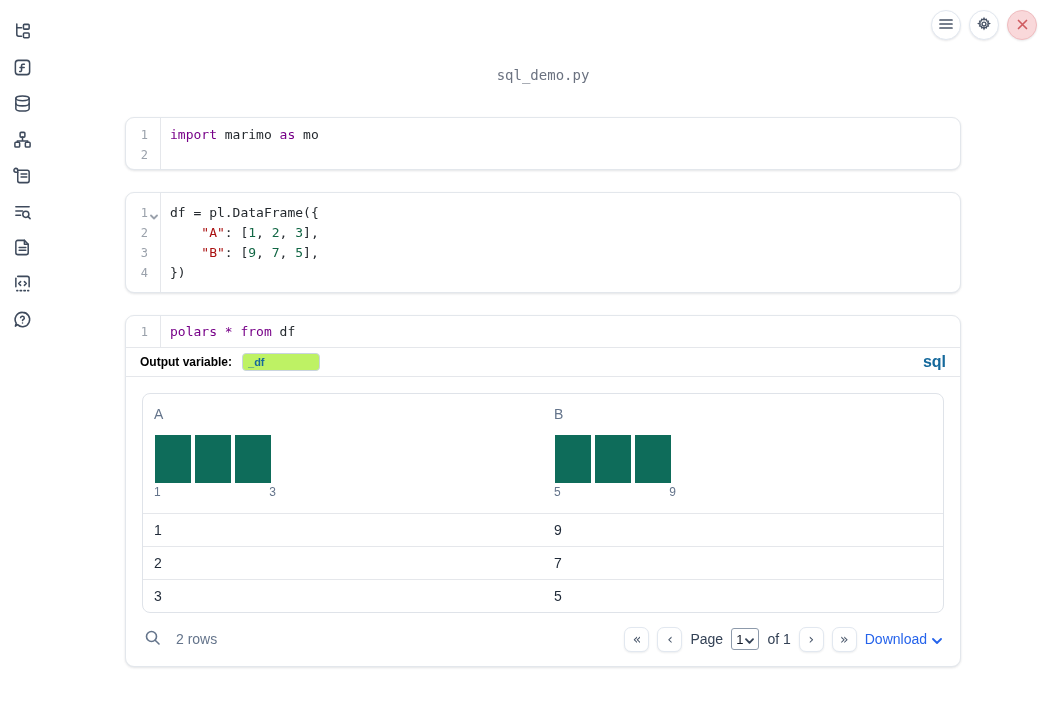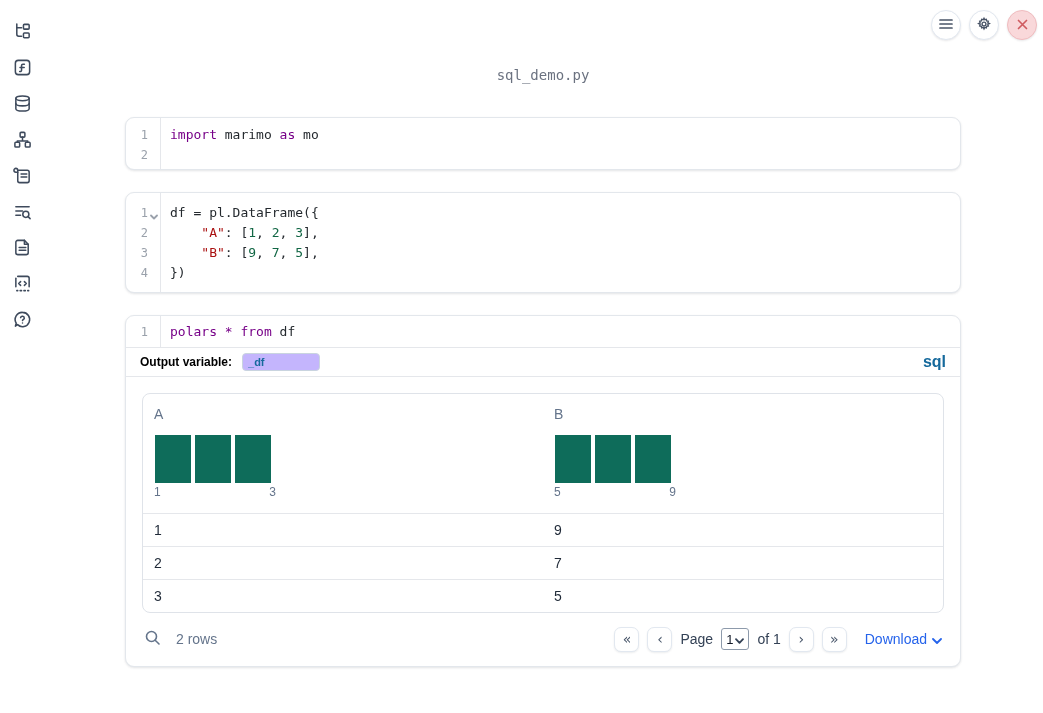--- a/index.html
+++ b/index.html
@@ -60,21 +60,21 @@
   .sql-editor { display:flex; height:32px; border-bottom:1px solid #e5e7eb; }
   .sql-editor .gutter { border-bottom:none; }
   .outvar-row {
     height:29px; display:flex; align-items:center; padding:0 14px;
     border-bottom:1px solid #e5e7eb; font-size:12px;
   }
   .outvar-label { color:#000000; font-weight:bold; }
   .outvar-input {
     margin-left:10px; width:78px; height:18px; border:1px solid #c9d4df; border-radius:4px;
     font-family:"Liberation Sans",sans-serif; font-size:11px; font-weight:bold;
-    color:#15699c; padding:0 5px; outline:none; background:#c4b5fd;
+    color:#15699c; padding:0 5px; outline:none; background:#bef264;
   }
   .lang-badge { margin-left:auto; color:#15699c; font-weight:bold; font-size:16px; }
   
   .output-area { padding:16px 16px 0; }
   .table-card { border:1px solid #dfe3e9; border-radius:8px; overflow:hidden; background:#fff; }
   .thead { display:flex; height:119px; }
   .th { flex:1; padding:12px 10px 0 11px; }
   .col-label { font-size:14px; color:#64748b; }
   .hist { display:flex; gap:4px; height:48px; width:116px; margin-top:13px; margin-left:1px; }
   .hist .bar { flex:1; background:#0e6c5a; }
@@ -95,21 +95,21 @@
     box-shadow:0 1px 2px rgba(15,23,42,.08); color:#475569; font-size:14px; line-height:1;
     display:flex; align-items:center; justify-content:center; cursor:pointer;
     font-family:"DejaVu Sans",sans-serif;
   }
   .page-label, .of-label { font-size:14px; color:#334155; }
   .page-select {
     display:flex; align-items:center; gap:2px; border:1px solid #8d9aab; border-radius:3px;
     height:22px; padding:0 4px; font-size:13px; color:#111827; background:#fff; cursor:pointer;
   }
   .download-btn {
-    margin-left:10px; display:flex; align-items:center; gap:5px; background:none; border:none;
+    margin-left:0; display:flex; align-items:center; gap:5px; background:none; border:none;
     color:#2563eb; font-size:14px; cursor:pointer; font-family:"Liberation Sans",sans-serif;
   }
   .chev-svg { stroke:#2563eb; fill:none; stroke-width:1.8; stroke-linecap:round; stroke-linejoin:round; }
   .chev-dark { stroke:#334155; }
   .chev-gray { stroke:#9aa1ab; }
 </style>
 </head>
 <body>
 
 <nav class="sidebar">

